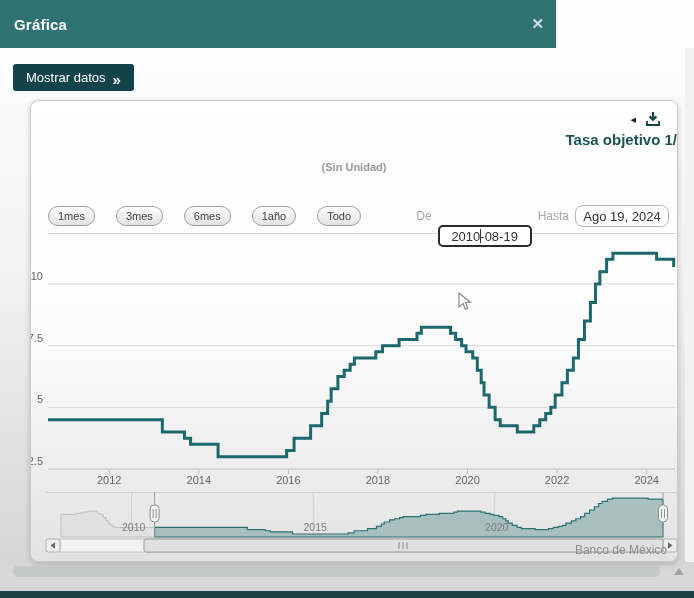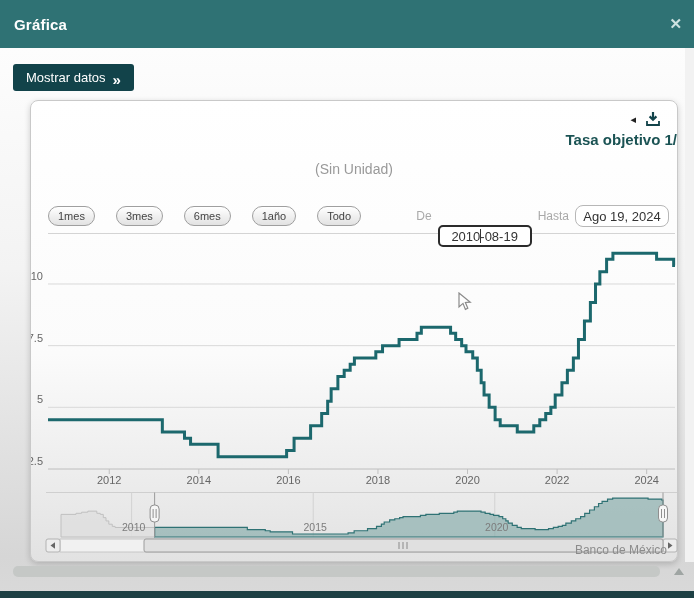--- a/index.html
+++ b/index.html
@@ -2,21 +2,21 @@
 <html><head>
 <meta charset="utf-8">
 <style>
   * { margin:0; padding:0; box-sizing:border-box; }
   html,body { width:694px; height:598px; }
   body { font-family:"Liberation Sans", sans-serif; background:#e9e9e9; }
   .screen { position:relative; width:694px; height:598px; overflow:hidden;
             background:linear-gradient(180deg,#fdfdfd 8%, #f3f3f3 45%, #d6d6d6 93%, #d9d9d9 100%); }
 
   
-  .modal-header { position:absolute; left:0; top:0; width:694px; height:48px;
+  .modal-header { position:absolute; left:0; top:0; width:556px; height:48px;
                   background:#2f7274; display:flex; align-items:center; }
   .modal-title { color:#ffffff; font-size:15px; font-weight:bold; padding-left:14px; letter-spacing:.2px; }
   .close-btn { position:absolute; right:12px; top:0; height:48px; display:flex; align-items:center;
                color:#cfe2e1; font-size:15px; font-weight:bold; cursor:pointer; }
 
   
   .show-data-btn { position:absolute; left:13px; top:64px; background:#12434a; color:#fff;
                    border:none; border-radius:3px; padding:6px 13px; font-size:13px;
                    font-family:"Liberation Sans",sans-serif; display:flex; align-items:flex-end; gap:7px; cursor:pointer; }
   .show-data-btn .chev { font-size:15px; font-weight:bold; line-height:10px; }
@@ -26,21 +26,21 @@
                 background:linear-gradient(180deg,#ffffff 0%, #fbfbfb 55%, #e9e9e9 88%, #e2e2e2 100%);
                 border:1px solid #c9c9c9; border-radius:8px;
                 box-shadow:0 2px 6px rgba(0,0,0,.18); }
   .export-zone { position:absolute; top:10px; right:16px; display:flex; align-items:center; gap:9px; z-index:3; }
   .export-back { color:#222; font-size:11px; line-height:16px; cursor:pointer; }
   .export-dl { cursor:pointer; }
 
   .chart-title { position:absolute; top:30px; left:0; width:100%; text-align:right;
                  color:#1b5354; font-size:15px; font-weight:bold; z-index:2; }
   .chart-subtitle { position:absolute; top:60px; left:0; width:100%; text-align:center;
-                    color:#999; font-size:14px; z-index:2; }
+                    color:#999; font-size:11px; z-index:2;font-weight:bold; }
 
   .controls { position:absolute; top:102px; left:17px; right:8px; height:26px;
               display:flex; align-items:center; z-index:3; }
   .range-group { display:flex; gap:21px; }
   .pill { font-size:11px; color:#444; border:1px solid #9f9f9f; border-radius:11px;
           padding:3px 9px; background:linear-gradient(180deg,#ffffff,#e2e2e2); cursor:pointer;
           font-family:"Liberation Sans",sans-serif; }
   .controls .spacer { flex:1; }
   .date-label { color:#a9a9a9; font-size:12px; margin:0 6px; }
   .date-wrap { position:relative;margin-top:40px; }

